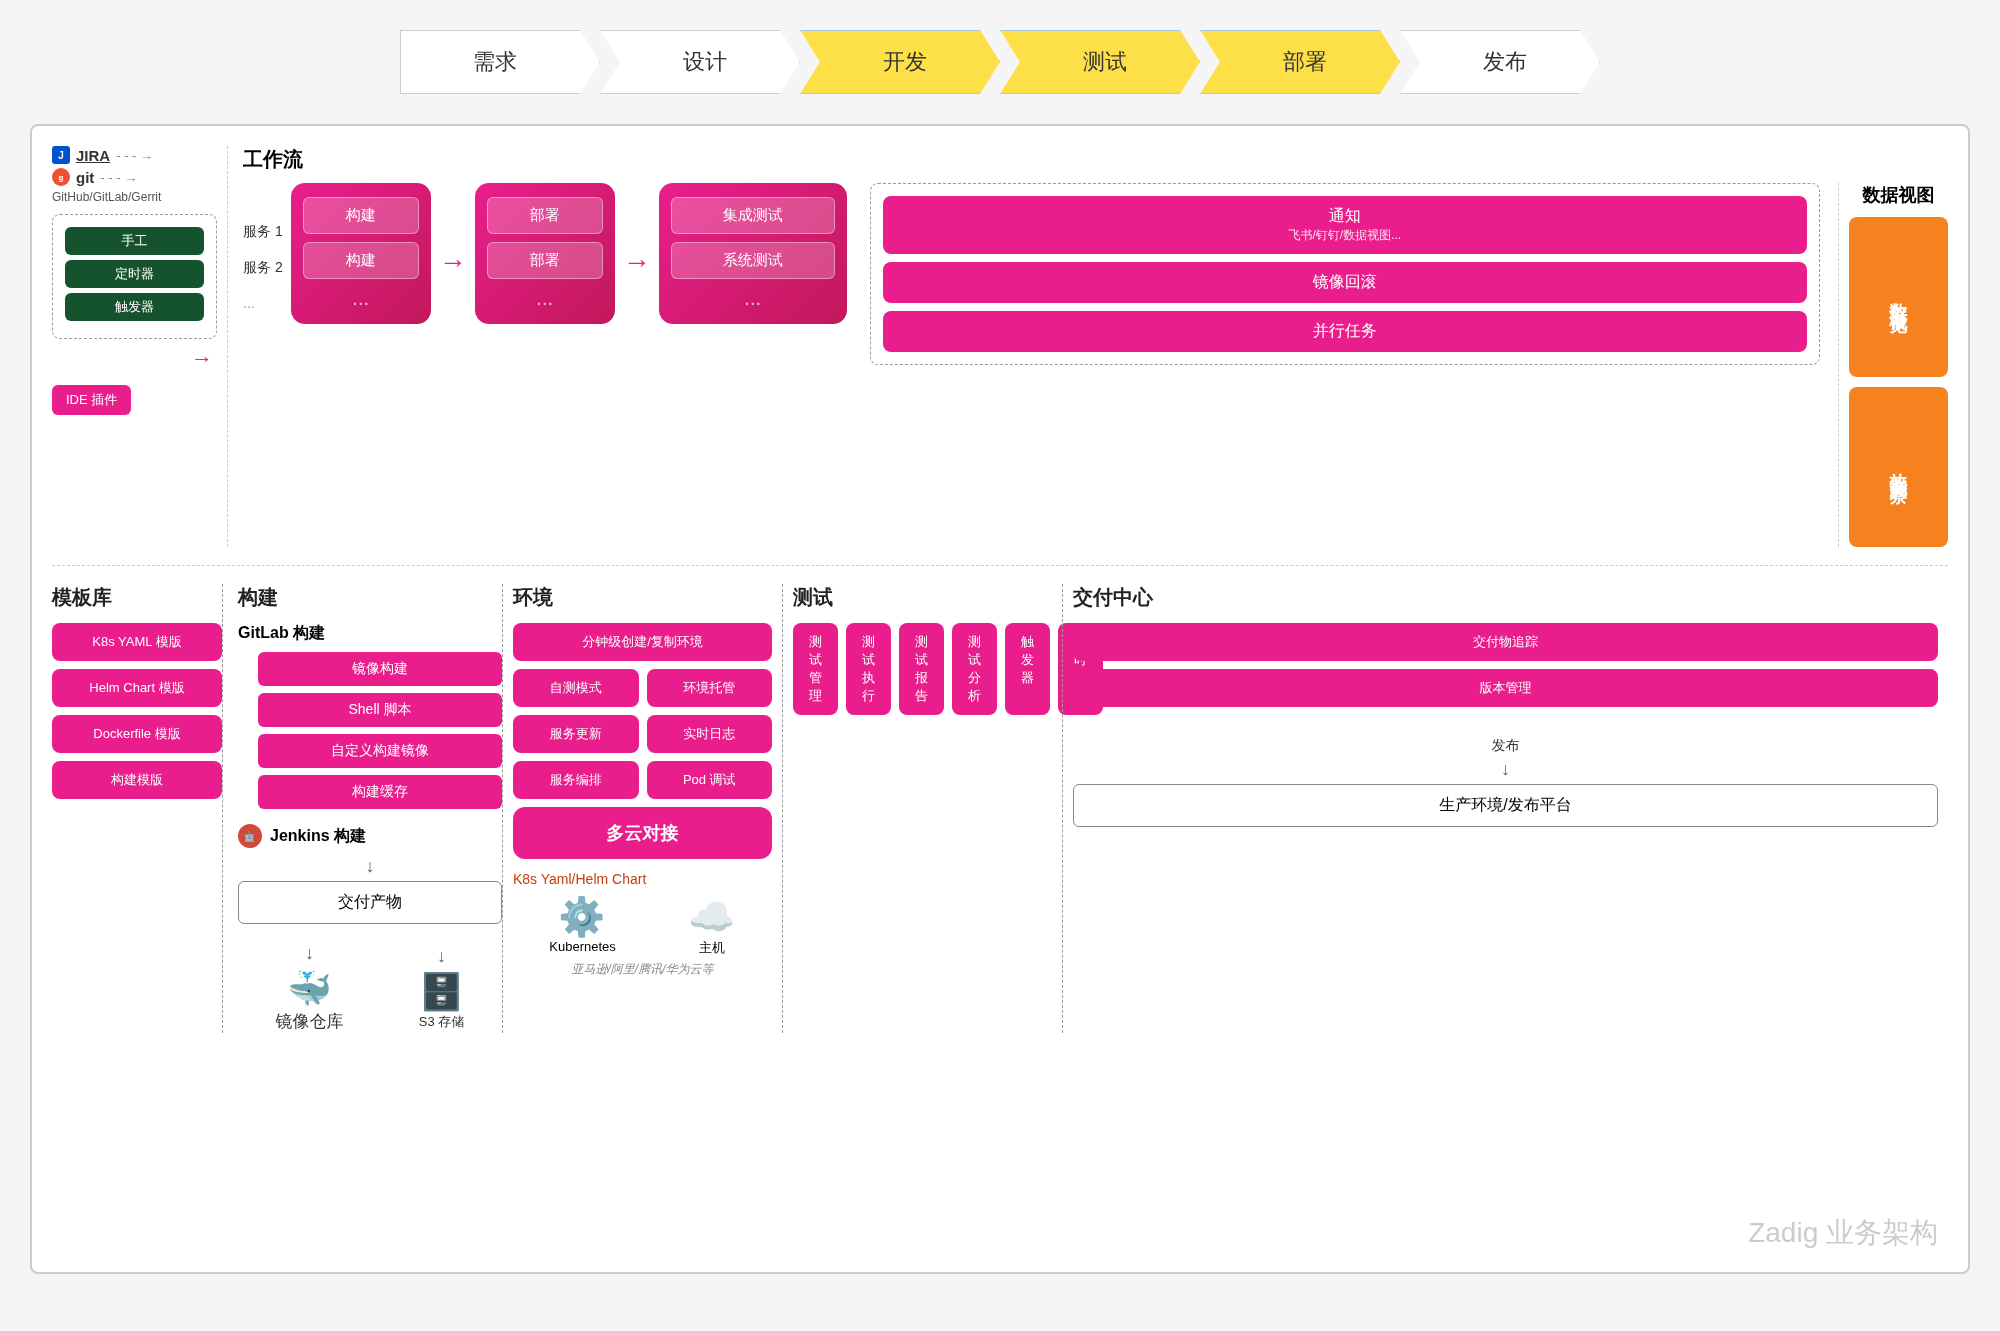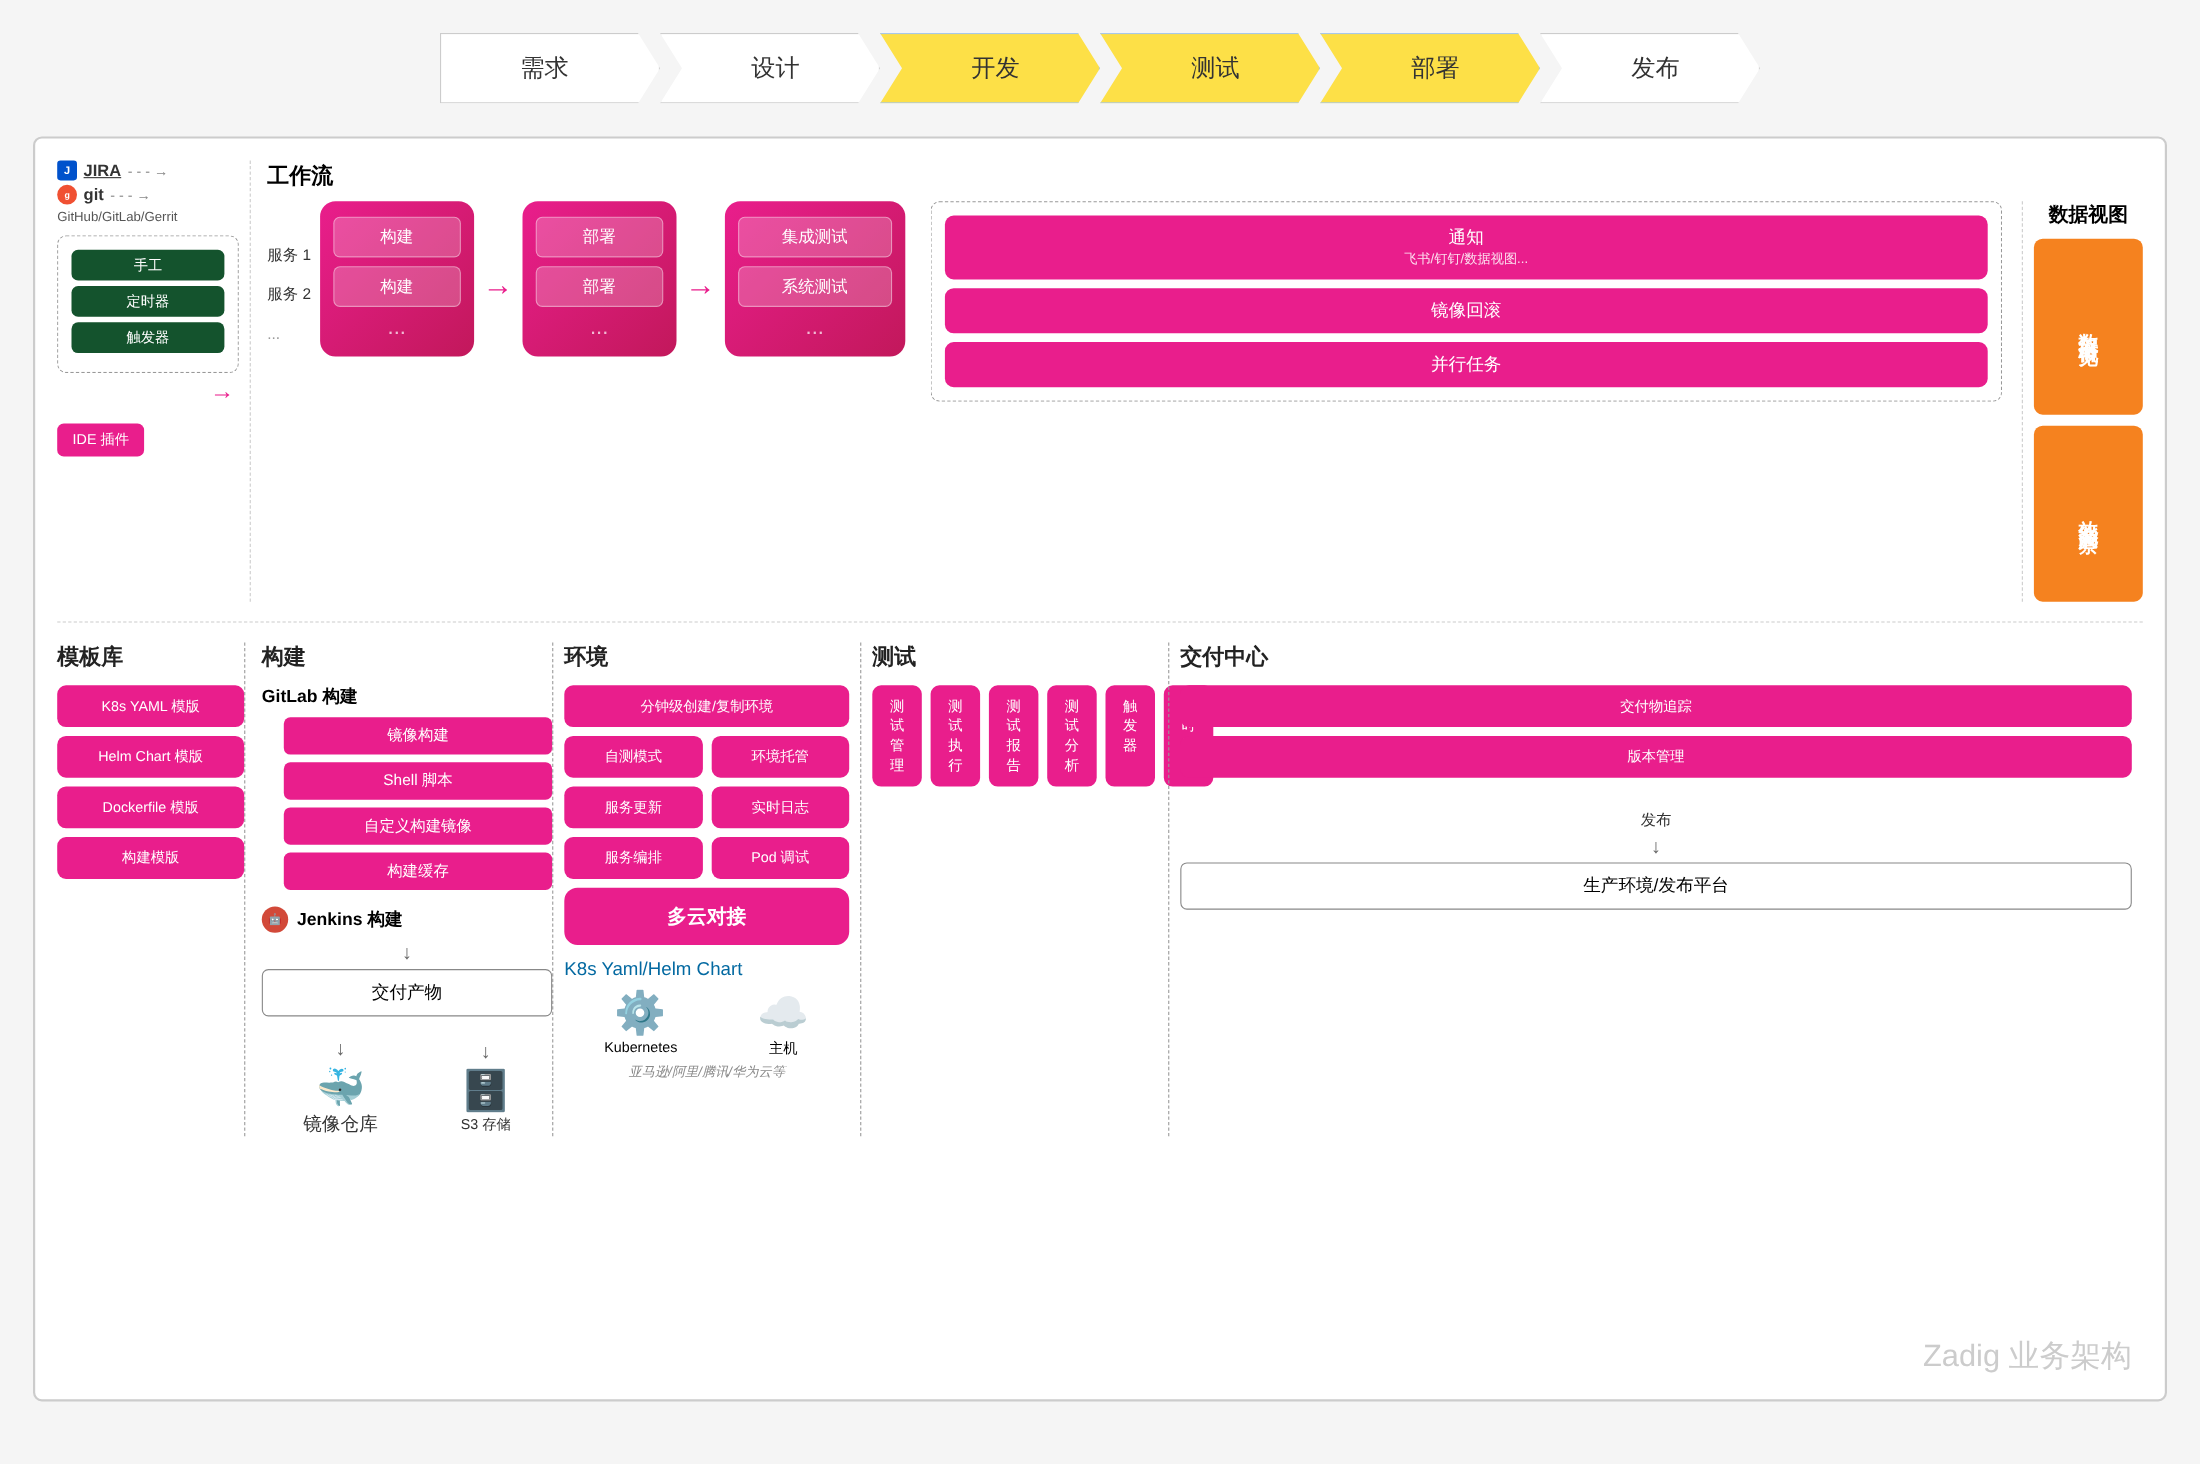--- a/index.html
+++ b/index.html
@@ -379,21 +379,21 @@
           <div style="width:140px;">
             <div class="pink-container">
               <div class="pink-inner-box">部署</div>
               <div class="pink-inner-box">部署</div>
               <div class="pink-dots" style="color:rgba(255,255,255,0.7);">...</div>
             </div>
           </div>
 
           <div class="connector-arrow">→</div>
 
-          <div style="width:164px;">
+          <div style="width:188px;">
             <div class="pink-container">
               <div class="pink-inner-box">集成测试</div>
               <div class="pink-inner-box">系统测试</div>
               <div class="pink-dots" style="color:rgba(255,255,255,0.7);">...</div>
             </div>
           </div>
 
           <div style="flex:1; padding-left:15px;">
             <div class="notif-section">
               <div class="pink-box">
@@ -513,21 +513,21 @@
             </div>
             <div class="pink-box text-sm">
               <span>Pod 调试</span>
             </div>
           </div>
           <div class="pink-box-lg">
             <span>多云对接</span>
           </div>
         </div>
 
-        <div style="margin-top:12px; font-size:17px; color:#0369a1;">K8s Yaml/Helm Chart</div>
+        <div style="margin-top:12px; font-size:14px; color:#c2410c;">K8s Yaml/Helm Chart</div>
         <div style="display:flex; justify-content:space-around; margin-top:8px;">
           <div style="text-align:center;">
             <div style="font-size:38px; color:#326ce5;">⚙️</div>
             <div style="font-size:13px;">Kubernetes</div>
           </div>
           <div style="text-align:center;">
             <div style="font-size:38px; color:#5ba4cf;">☁️</div>
             <div style="font-size:13px;">主机</div>
           </div>
         </div>

